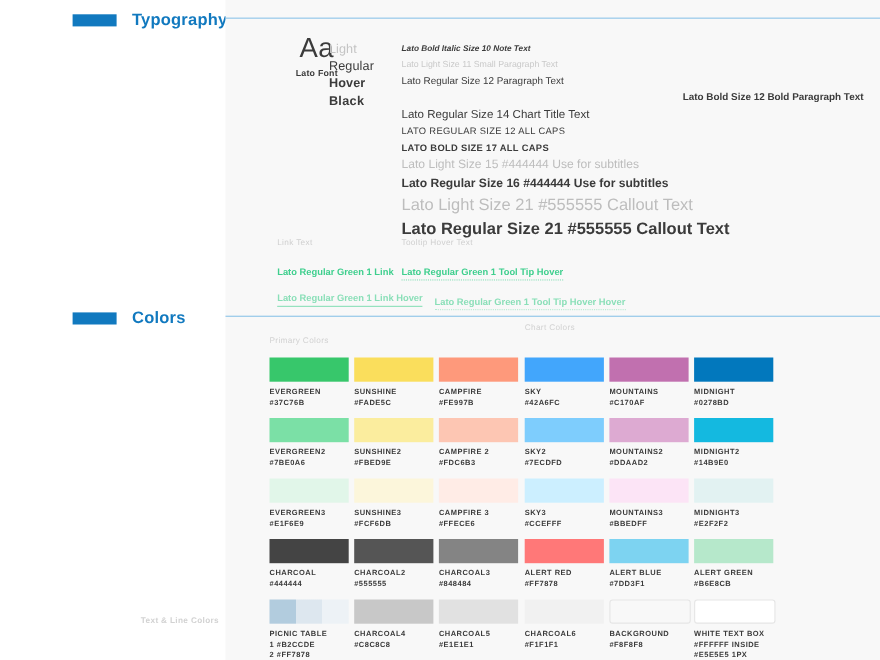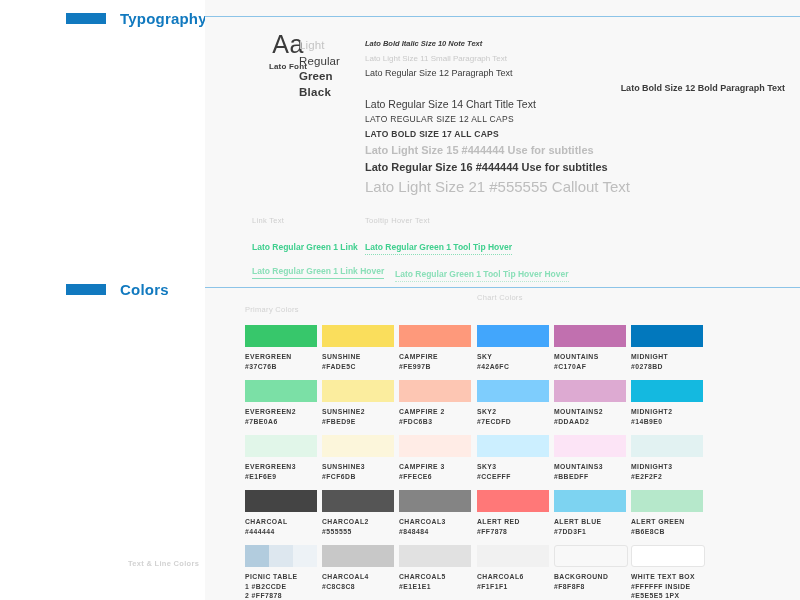--- a/index.html
+++ b/index.html
@@ -36,21 +36,21 @@
 
   .specimens{position:absolute;left:160px;top:36px;width:420px;}
   .spec{display:block;color:#3b3b3b;white-space:nowrap;}
   .s-note{font-size:7.5px;font-weight:bold;font-style:italic;line-height:15px;letter-spacing:0;}
   .s-small{font-size:8px;color:#c9c9c9;line-height:15px;font-weight:normal;}
   .s-p12{font-size:9px;line-height:15px;}
   .s-b12{font-size:9px;font-weight:bold;line-height:15px;text-align:right;}
   .s-c14{font-size:10.5px;line-height:16px;}
   .s-caps{font-size:8.5px;line-height:15px;letter-spacing:.3px;}
   .s-capsb{font-size:8.5px;font-weight:bold;line-height:15px;letter-spacing:.3px;}
-  .s-l15{font-size:11px;color:#bdbdbd;line-height:17px;font-weight:bold;}
+  .s-l15{font-size:11px;color:#bdbdbd;line-height:17px;}
   .s-r16{font-size:11px;font-weight:bold;line-height:17px;}
   .s-l21{font-size:15px;color:#bdbdbd;line-height:22px;}
   .s-r21{font-size:15px;font-weight:bold;color:#3b3b3b;line-height:22px;}
 
   .sublabel{font-size:7.5px;color:#cfcfcf;letter-spacing:.3px;white-space:nowrap;}
   .link-col{position:absolute;top:216px;}
   .link-col.a{left:47px;}
   .link-col.b{left:160px;}
   .link-line{font-size:8.5px;font-weight:bold;color:#3fcf8e;white-space:nowrap;}
   .lk1{margin-top:17px;}
@@ -91,34 +91,35 @@
     <div class="rule" style="top:287px"></div>
 
     <div class="typo">
       <div class="aa">
         <div class="aa-glyph">Aa</div>
         <div class="aa-label">Lato Font</div>
       </div>
       <div class="weights">
         <div class="w-light">Light</div>
         <div class="w-reg">Regular</div>
-        <div class="w-bold">Green</div>
+        <div class="w-bold">Hover</div>
         <div class="w-black">Black</div>
       </div>
       <div class="specimens">
         <span class="spec s-note">Lato Bold Italic Size 10 Note Text</span>
         <span class="spec s-small">Lato Light Size 11 Small Paragraph Text</span>
         <span class="spec s-p12">Lato Regular Size 12 Paragraph Text</span>
         <span class="spec s-b12">Lato Bold Size 12 Bold Paragraph Text</span>
         <span class="spec s-c14">Lato Regular Size 14 Chart Title Text</span>
         <span class="spec s-caps">LATO REGULAR SIZE 12 ALL CAPS</span>
         <span class="spec s-capsb">LATO BOLD SIZE 17 ALL CAPS</span>
         <span class="spec s-l15">Lato Light Size 15 #444444 Use for subtitles</span>
         <span class="spec s-r16">Lato Regular Size 16 #444444 Use for subtitles</span>
         <span class="spec s-l21">Lato Light Size 21 #555555 Callout Text</span>
+        <span class="spec s-r21">Lato Regular Size 21 #555555 Callout Text</span>
       </div>
 
       <div class="link-col a">
         <div class="sublabel">Link Text</div>
         <div class="link-line lk1"><span>Lato Regular Green 1 Link</span></div>
         <div class="link-line lk2"><span class="u-solid">Lato Regular Green 1 Link Hover</span></div>
       </div>
       <div class="link-col b">
         <div class="sublabel">Tooltip Hover Text</div>
         <div class="link-line lk1"><span class="u-dash">Lato Regular Green 1 Tool Tip Hover</span></div>

